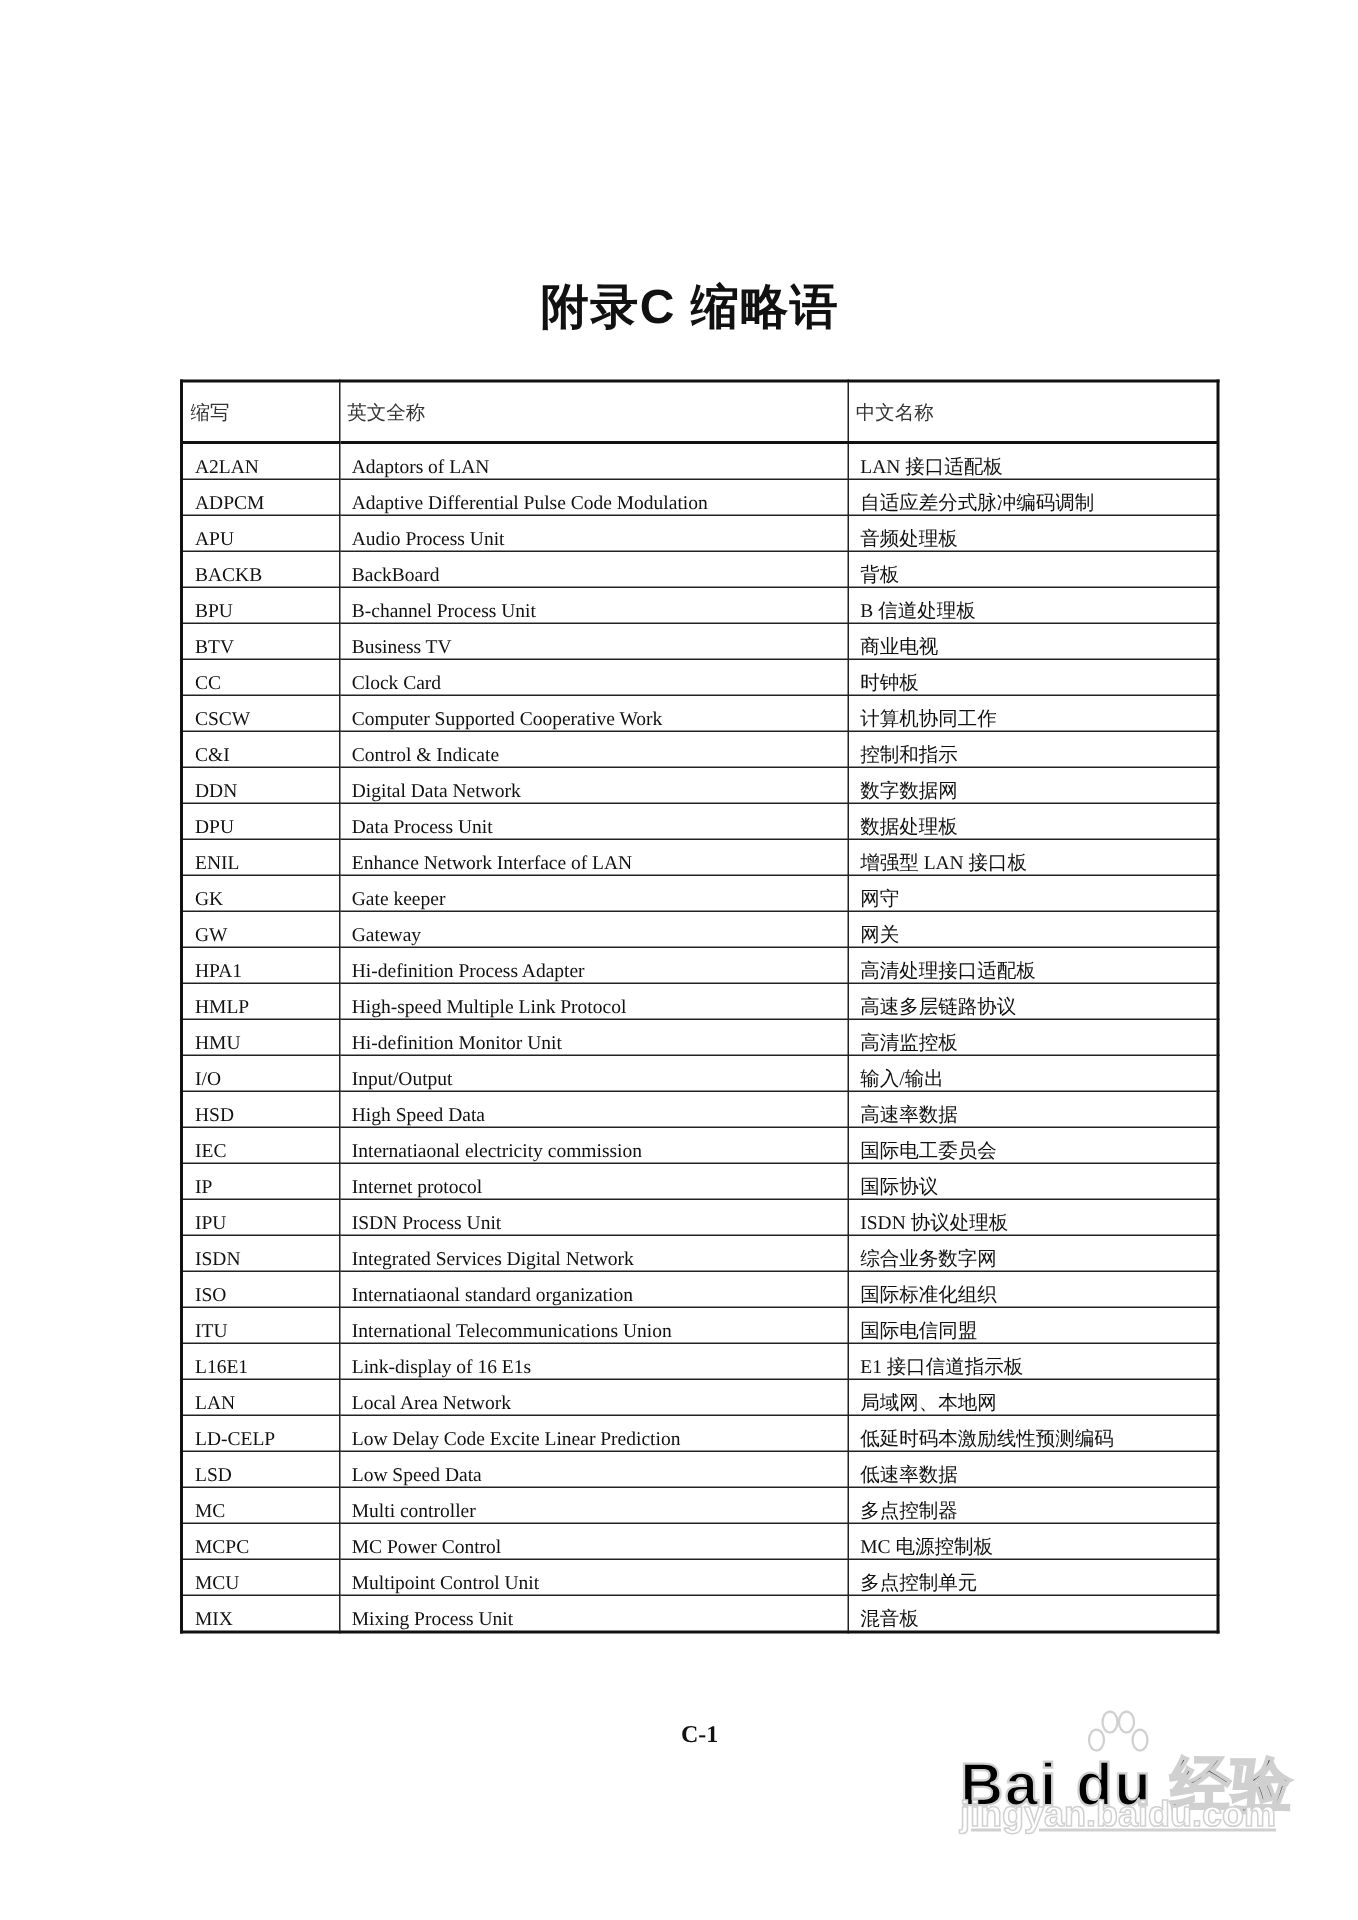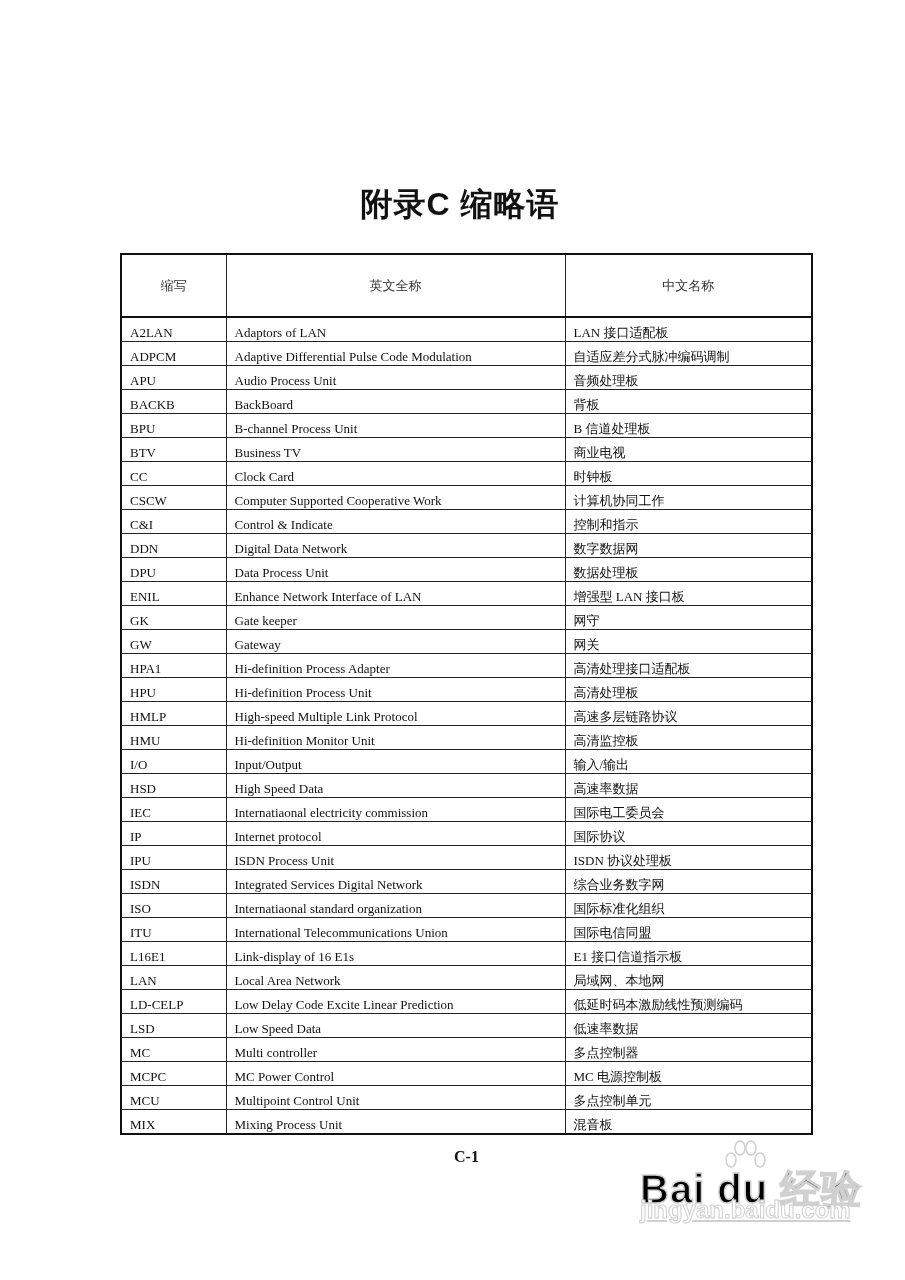--- a/index.html
+++ b/index.html
@@ -5,21 +5,21 @@
   html, body { margin: 0; padding: 0; background: #ffffff; }
   body { width: 905px; height: 1280px; position: relative; overflow: hidden;
          font-family: "Liberation Serif", "DejaVu Serif", serif; color: #111; }
   .title { position: absolute; top: 183px; left: 0; width: 920px; text-align: center;
            font-family: "Liberation Sans", "DejaVu Sans", sans-serif; font-weight: bold;
            font-size: 32px; letter-spacing: 1px; color: #111; }
   table.abbr { position: absolute; top: 253px; left: 120px; width: 691px;
                border-collapse: collapse; border: 2px solid #111; table-layout: fixed; }
   table.abbr th, table.abbr td { border: 1px solid #222; font-size: 13px; height: 23px;
                padding: 0 0 0 8px; vertical-align: bottom; line-height: 16px; font-weight: normal; }
-  table.abbr thead th { height: 29px; text-align: center; vertical-align: middle; padding: 16px;
+  table.abbr thead th { height: 29px; text-align: left; vertical-align: middle; padding: 5px;
                border-bottom: 2px solid #111; color: #333; margin-top: 20px; }
   col.c1 { width: 105px; } col.c2 { width: 339px; } col.c3 { width: 247px; }
   .pagenum { position: absolute; top: 1148px; left: 454px; font-weight: bold; font-size: 16px; }
   .watermark { position: absolute; left: 640px; top: 1140px; width: 230px; height: 95px;
                color: #e2e2e2; font-family: "Liberation Sans", "DejaVu Sans", sans-serif; }
   .wm-logo { position: absolute; left: 0; top: 22px; font-size: 40px; font-weight: bold;
              color: #000000; -webkit-text-stroke: 1.5px #d0d0d0; letter-spacing: 1px; }
   .wm-url { position: absolute; left: 0; top: 56px; font-size: 24px; font-weight: bold;
             color: #fff; text-decoration: underline; -webkit-text-stroke: 1px #d0d0d0; }
   .wm-paw { position: absolute; left: 82px; top: 0; width: 46px; height: 40px; }
@@ -112,25 +112,20 @@
         <td>GW</td>
         <td>Gateway</td>
         <td>网关</td>
       </tr>
       <tr>
         <td>HPA1</td>
         <td>Hi-definition Process Adapter</td>
         <td>高清处理接口适配板</td>
       </tr>
       <tr>
-        <td>HPU</td>
-        <td>Hi-definition Process Unit</td>
-        <td>高清处理板</td>
-      </tr>
-      <tr>
         <td>HMLP</td>
         <td>High-speed Multiple Link Protocol</td>
         <td>高速多层链路协议</td>
       </tr>
       <tr>
         <td>HMU</td>
         <td>Hi-definition Monitor Unit</td>
         <td>高清监控板</td>
       </tr>
       <tr>

